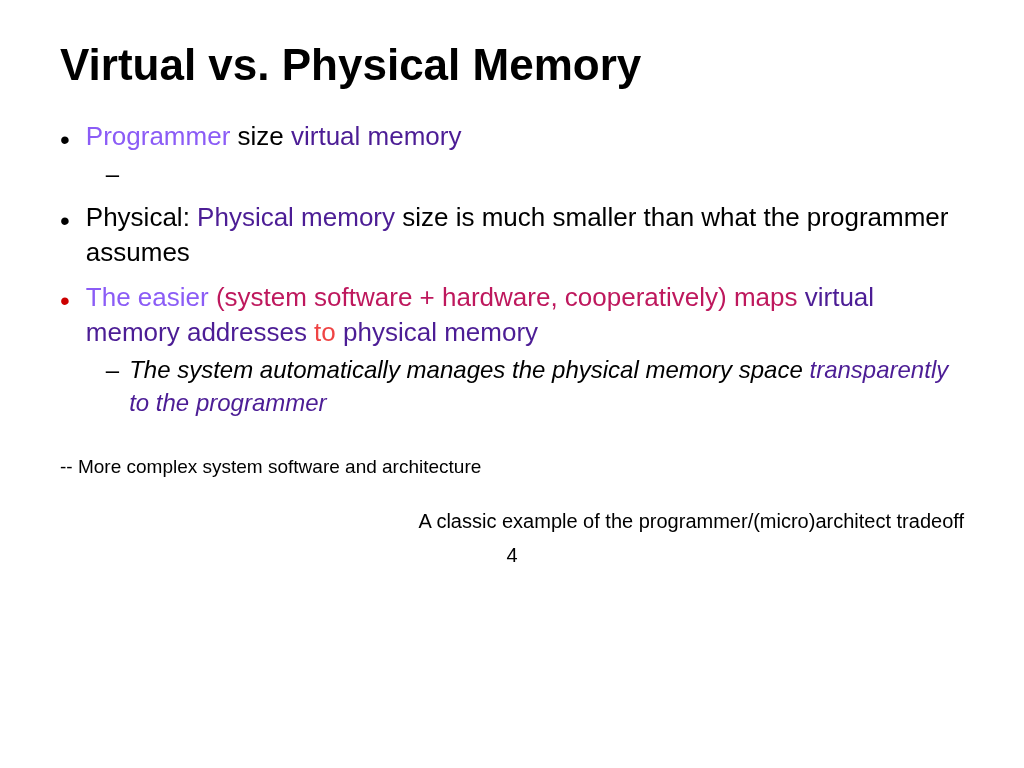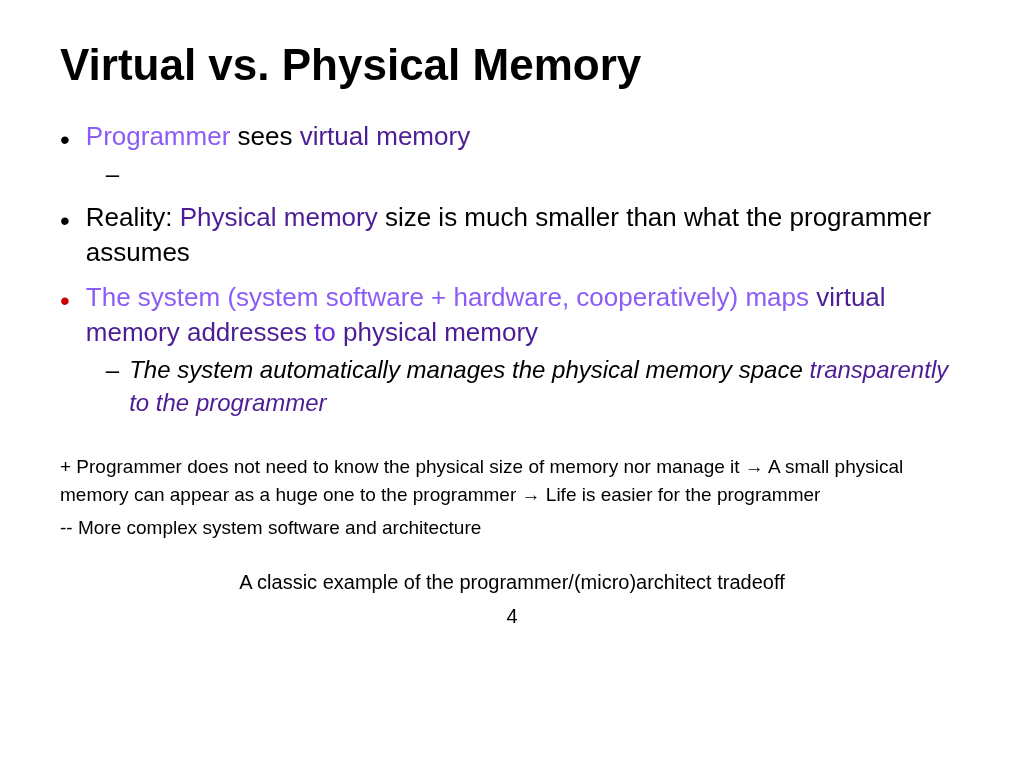--- a/index.html
+++ b/index.html
@@ -103,21 +103,21 @@
 
     .note-plus {
       margin-bottom: 6px;
     }
 
     .note-minus {
       margin-bottom: 26px;
     }
 
     .classic-example {
-      text-align: center;
+      text-align: right;
       font-size: 20px;
       margin-top: 6px;
       color: #000000;
     }
 
     .page-number {
       text-align: center;
       font-size: 20px;
       color: #000000;
       margin-top: auto;
@@ -129,48 +129,47 @@
 
 <div class="slide">
   <h1 class="slide-title">Virtual vs. Physical Memory</h1>
 
   <div class="content">
     <ul class="bullet-list">
 
       <li class="bullet-item">
         <span class="bullet-dot">•</span>
         <div class="bullet-content">
-          <span class="red">Programmer</span><span> sees </span><span class="blue">virtual memory</span>
+          <span class="red">Programmer</span><span> size </span><span class="blue">virtual memory</span>
           <div class="sub-bullet">
             <span class="sub-dash">–</span>
           </div>
         </div>
       </li>
 
       <li class="bullet-item">
         <span class="bullet-dot">•</span>
         <div class="bullet-content">
-          <span>Reality: </span><span class="blue">Physical memory</span><span> size is much smaller than what the programmer assumes</span>
+          <span>Physical: </span><span class="blue">Physical memory</span><span> size is much smaller than what the programmer assumes</span>
         </div>
       </li>
 
       <li class="bullet-item" style="color:#cc0000;">
         <span class="bullet-dot" style="color:#cc0000;">•</span>
         <div class="bullet-content">
-          <span class="red">The system</span><span style="color:#8b5cf6;"> (system software + hardware, cooperatively) maps </span><span class="blue">virtual memory addresses</span><span style="color:#6d28d9;"> to </span><span class="blue">physical memory</span>
+          <span class="red">The easier</span><span style="color:#be185d;"> (system software + hardware, cooperatively) maps </span><span class="blue">virtual memory addresses</span><span style="color:#ef4444;"> to </span><span class="blue">physical memory</span>
           <div class="sub-bullet">
             <span class="sub-dash" style="color:#000;">–</span>
             <span style="color:#000;font-style:italic;">The system automatically manages the physical memory space <span class="blue">transparently to the programmer</span></span>
           </div>
         </div>
       </li>
 
     </ul>
 
     <div class="bottom-notes">
-      <p class="note-plus">+ Programmer does not need to know the physical size of memory nor manage it → A small physical memory can appear as a huge one to the programmer → Life is easier for the programmer</p>
       <p class="note-minus">-- More complex system software and architecture</p>
       <p class="classic-example">A classic example of the programmer/(micro)architect tradeoff</p>
     </div>
   </div>
 
   <div class="page-number">4</div>
 </div>
 
 </body></html>

